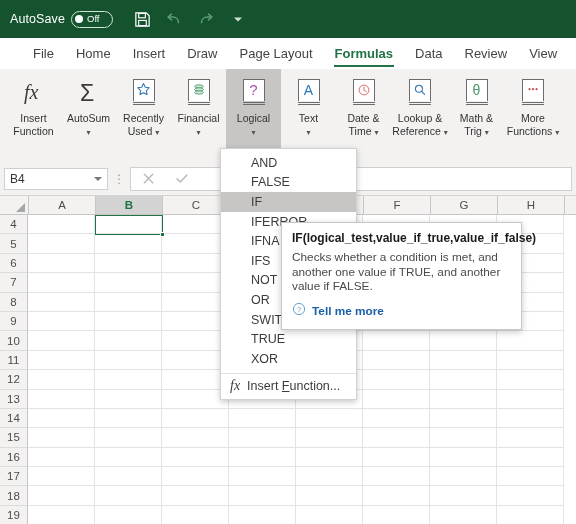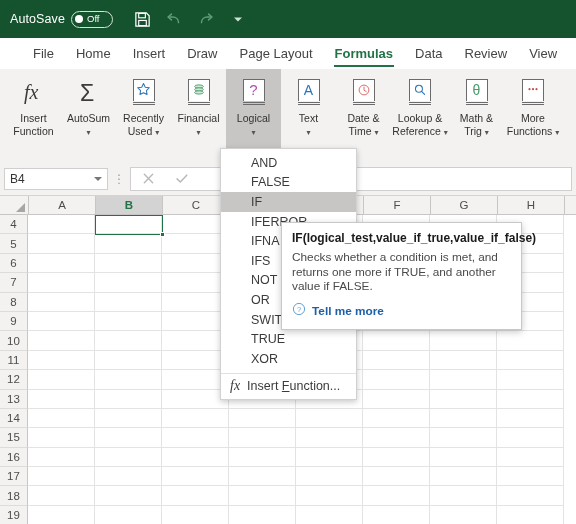--- a/index.html
+++ b/index.html
@@ -629,21 +629,21 @@
     <div class="mi">XOR</div>
     <div class="msep"></div>
     <div class="mi-fn">
       <span class="fxg">fx</span>
       <span><span>Insert </span><u>F</u><span>unction...</span></span>
     </div>
   </div>
 
   <div class="tip">
     <div class="tip-title">IF(logical_test,value_if_true,value_if_false)</div>
-    <div class="tip-desc">Checks whether a condition is met, and returns one more if TRUE, and another value if FALSE.</div>
+    <div class="tip-desc">Checks whether a condition is met, and another one value if TRUE, and another value if FALSE.</div>
     <div class="tip-link">
       <span>
         <svg width="14" height="14" viewBox="0 0 16 16">
             <circle cx="8" cy="8" r="6.4" fill="none" stroke="#5f9ed1" stroke-width="1.1"></circle>
             <text x="8" y="11.4" text-anchor="middle" font-family="Liberation Sans, sans-serif" font-size="8.6" fill="#5f9ed1">?</text>
           </svg>
       </span>
       <span class="txt">Tell me more</span>
     </div>
   </div>

